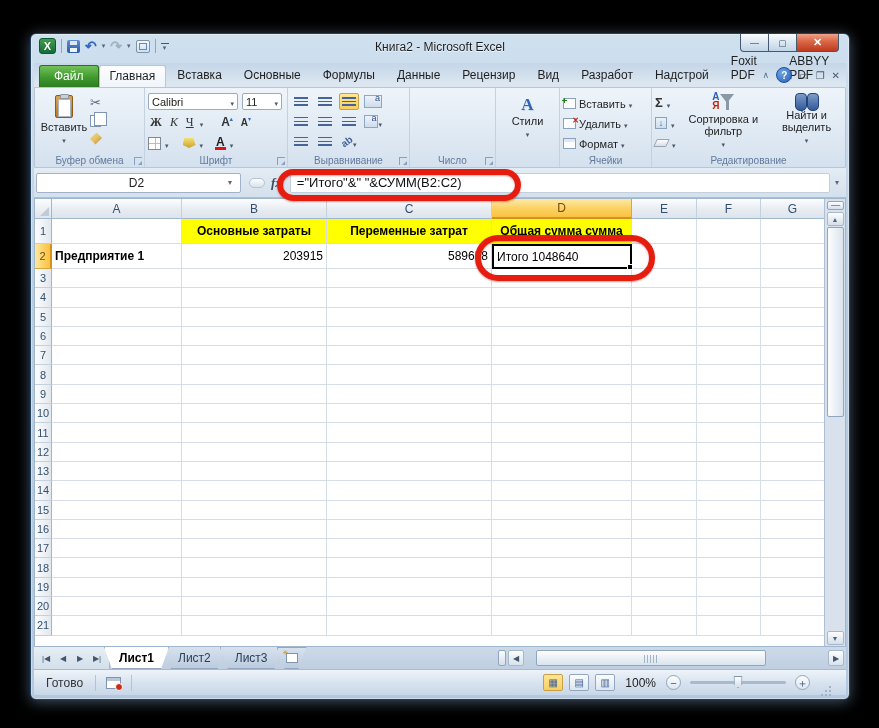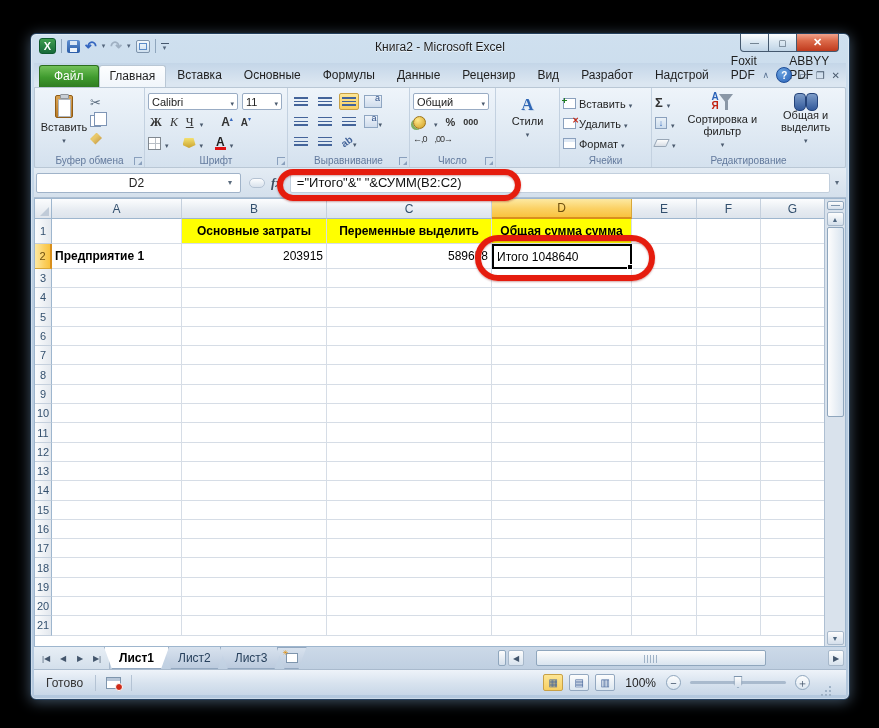--- a/index.html
+++ b/index.html
@@ -440,36 +440,20 @@
               <span class="rot-ic">ab</span>
               <span class="caret"></span>
             </div>
         </div>
       </div>
       <div class="rgroup-label">Выравнивание</div>
       <div class="dlg-launcher"></div>
     </div>
 
     <div class="rgroup" style="width:86px">
-      <div class="fgrid">
-        <div class="combo" style="width:76px">
-          <span>Общий</span>
-            <span class="caret"></span>
-        </div>
-        <div class="frow" style="gap:8px">
-          <div class="coin-ic"></div>
-            <span class="caret"></span>
-          <span class="numtxt">%</span>
-          <span class="numtxt" style="font-size:9px">000</span>
-        </div>
-        <div class="frow" style="gap:8px">
-          <span class="dec-ic">←,0</span>
-          <span class="dec-ic">,00→</span>
-        </div>
-      </div>
       <div class="rgroup-label">Число</div>
       <div class="dlg-launcher"></div>
     </div>
 
     <div class="rgroup" style="width:64px">
       <div class="bigbtn" style="width:100%">
         <span class="styles-ic">А</span>
         <span>Стили</span>
         <span class="caret"></span>
       </div>
@@ -517,21 +501,21 @@
           <div class="sortfilter-ic">
             <span class="sf-a">А</span>
             <span class="sf-ya">Я</span>
             <div class="funnel"></div>
           </div>
           <span>Сортировка и фильтр</span>
           <span class="caret"></span>
         </div>
         <div class="editbtn">
           <div class="binoc"></div>
-          <span>Общая и выделить</span>
+          <span>Найти и выделить</span>
           <span class="caret"></span>
         </div>
       </div>
       <div class="rgroup-label">Редактирование</div>
     </div>
   </div>
 
   <div class="fbar">
     <div class="namebox">
       <span class="nb-text">D2</span>
@@ -553,21 +537,21 @@
           <div class="colh sel" style="width: 140px;">D</div>
           <div class="colh" style="width: 65px;">E</div>
           <div class="colh" style="width: 64px;">F</div>
           <div class="colh" style="width: 64px;">G</div>
         </div>
       <div class="gridbody">
           <div class="grow" style="height: 25px;">
             <div class="rowh">1</div>
             <div class="cell" style="width: 130px;"></div>
             <div class="cell yellow" style="width: 145px;">Основные затраты</div>
-            <div class="cell yellow" style="width: 165px;">Переменные выделить</div>
+            <div class="cell yellow" style="width: 165px;">Переменные затрат</div>
             <div class="cell yellow" style="width: 140px;">Общая сумма сумма</div>
             <div class="cell" style="width: 65px;"></div>
             <div class="cell" style="width: 64px;"></div>
             <div class="cell" style="width: 64px;"></div>
           </div>
           <div class="grow" style="height: 25px;">
             <div class="rowh sel">2</div>
             <div class="cell bold" style="width: 130px;">Предприятие 1</div>
             <div class="cell num" style="width: 145px;">203915</div>
             <div class="cell num" style="width: 165px;">589658</div>

